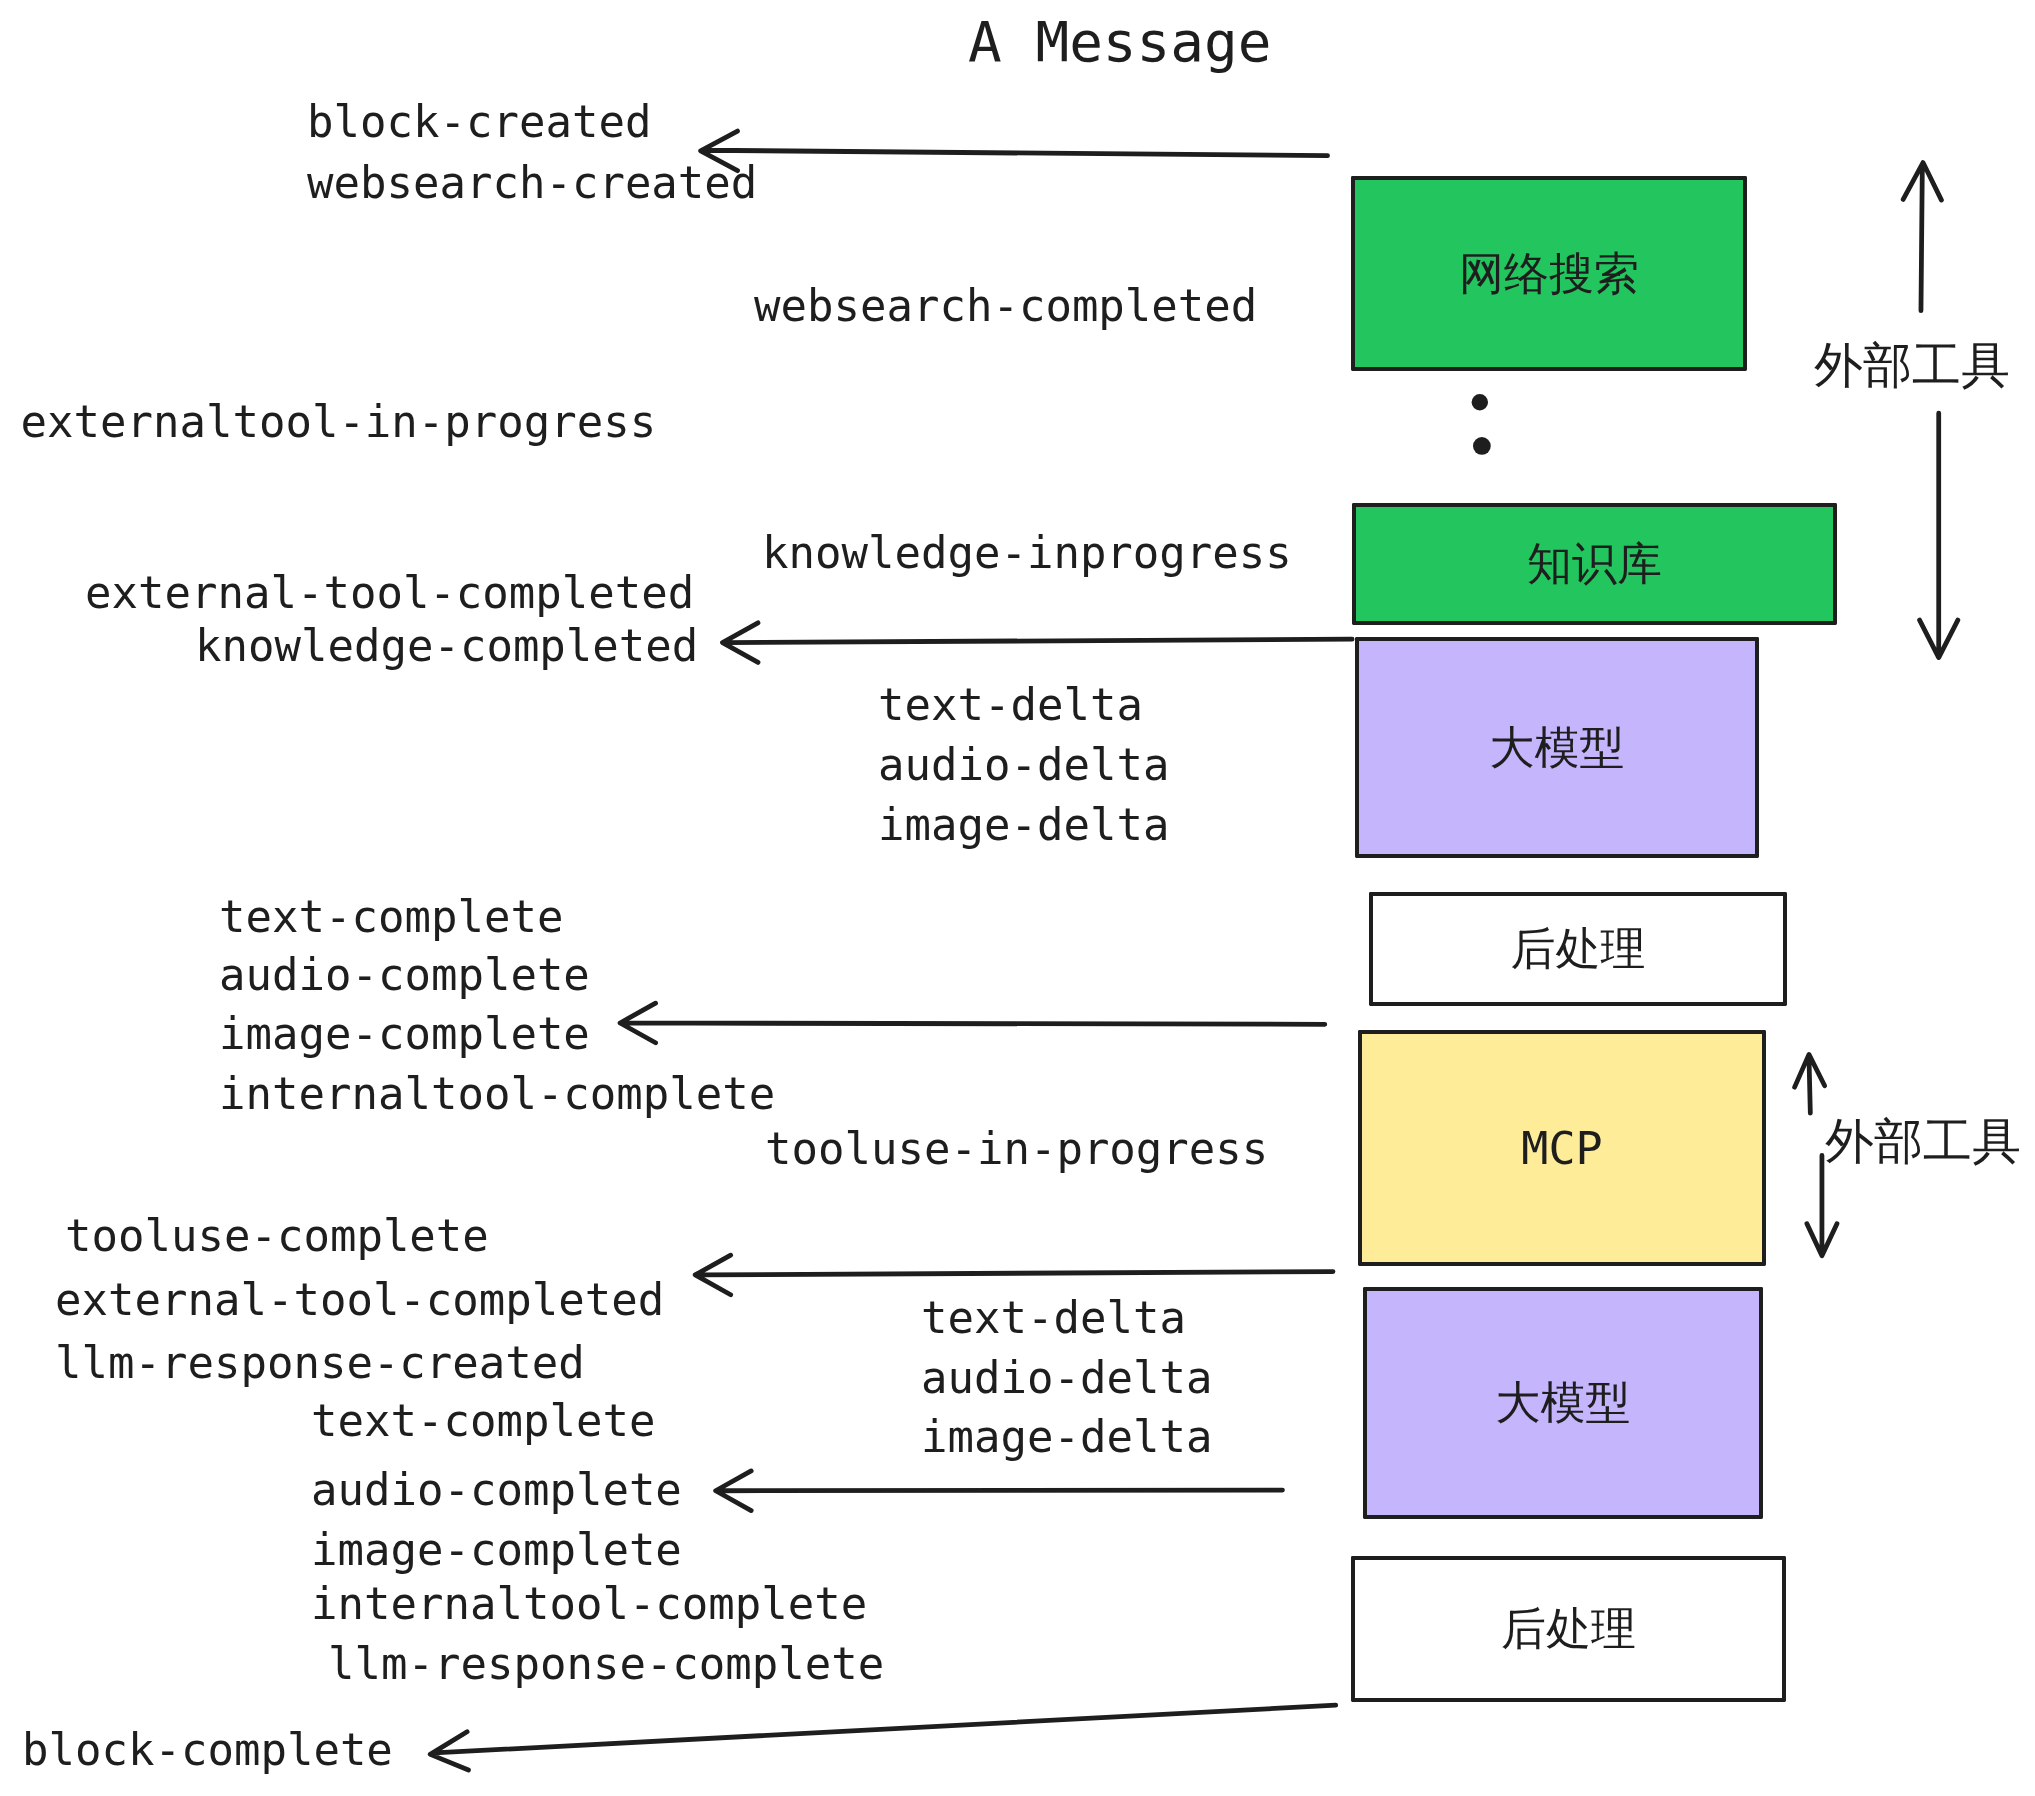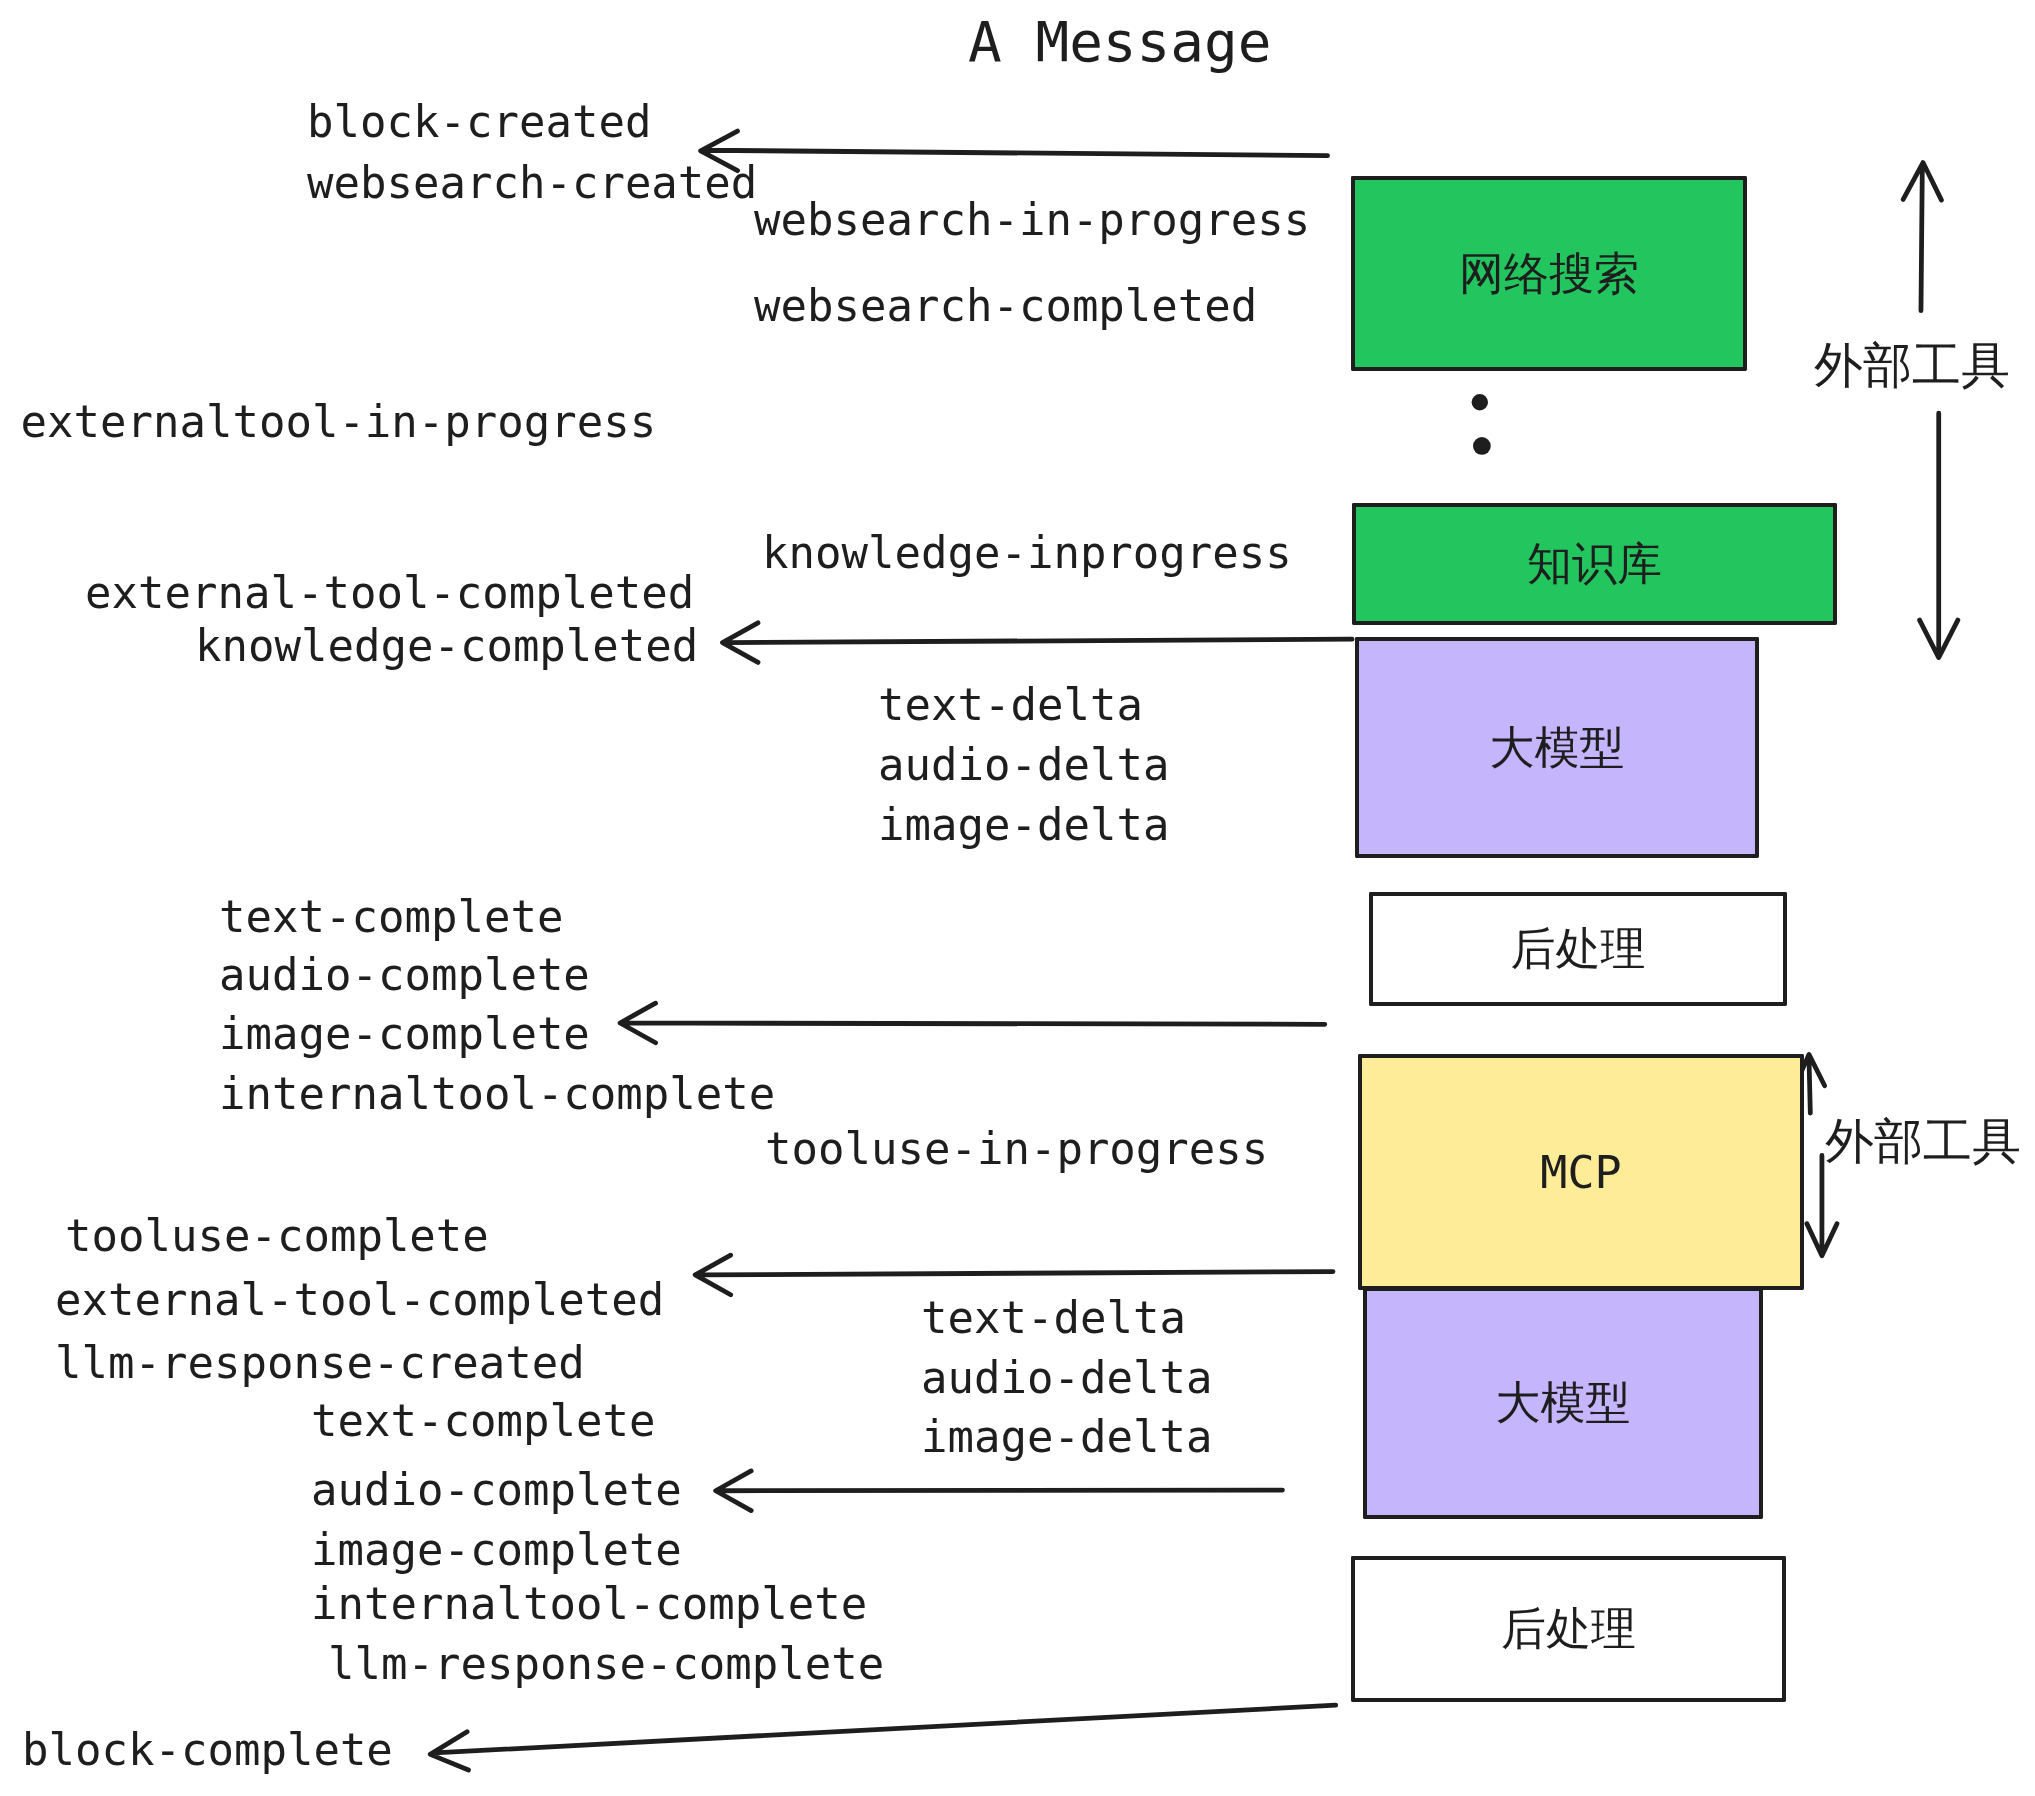--- a/index.html
+++ b/index.html
@@ -93,21 +93,20 @@
     <path d="M2839 605 L2839 960 M2811 908 L2839 963 L2867 908"></path>
 
     <path d="M2651 1630 L2649 1548 M2628 1592 L2649 1544 L2672 1590"></path>
     <path d="M2668 1692 L2668 1836 M2646 1792 L2668 1839 L2690 1792"></path>
   </svg>
 
   <div class="ev title" style="left:968px; top:16.4px;">A Message</div>
 
   <div class="ev" style="left:307px;  top:96px;">block-created</div>
   <div class="ev" style="left:307px;  top:157px;">websearch-created</div>
-  <div class="ev" style="left:754px; top:194px;">websearch-in-progress</div>
   <div class="ev" style="left:754px; top:280px;">websearch-completed</div>
   <div class="ev" style="left:20.5px;   top:396px;">externaltool-in-progress</div>
   <div class="ev" style="left:762px; top:527px;">knowledge-inprogress</div>
   <div class="ev" style="left:85px;  top:567px;">external-tool-completed</div>
   <div class="ev" style="left:195px;  top:620px;">knowledge-completed</div>
 
   <div class="ev" style="left:878px; top:679px;">text-delta</div>
   <div class="ev" style="left:878px; top:739px;">audio-delta</div>
   <div class="ev" style="left:878px; top:799px;">image-delta</div>
 
@@ -142,21 +141,21 @@
   </div>
 
   <div class="box fill-green" style="left:1355px; top:637px; width:404px; height:221px;">
     <span class="lbl">大模型</span>
   </div>
 
   <div class="box fill-white" style="left:1369px; top:892px; width:418px; height:114px;">
     <span class="lbl">后处理</span>
   </div>
 
-  <div class="box fill-yellow" style="left:1358px; top:1054px; width:446px; height:236px;">
+  <div class="box fill-yellow" style="left:1358px; top:1030px; width:408px; height:236px;">
     <span class="lbl mono">MCP</span>
   </div>
 
   <div class="box fill-green" style="left:1363px; top:1287px; width:400px; height:232px;">
     <span class="lbl">大模型</span>
   </div>
 
   <div class="box fill-white" style="left:1351px; top:1556px; width:435px; height:146px;">
     <span class="lbl">后处理</span>
   </div>

